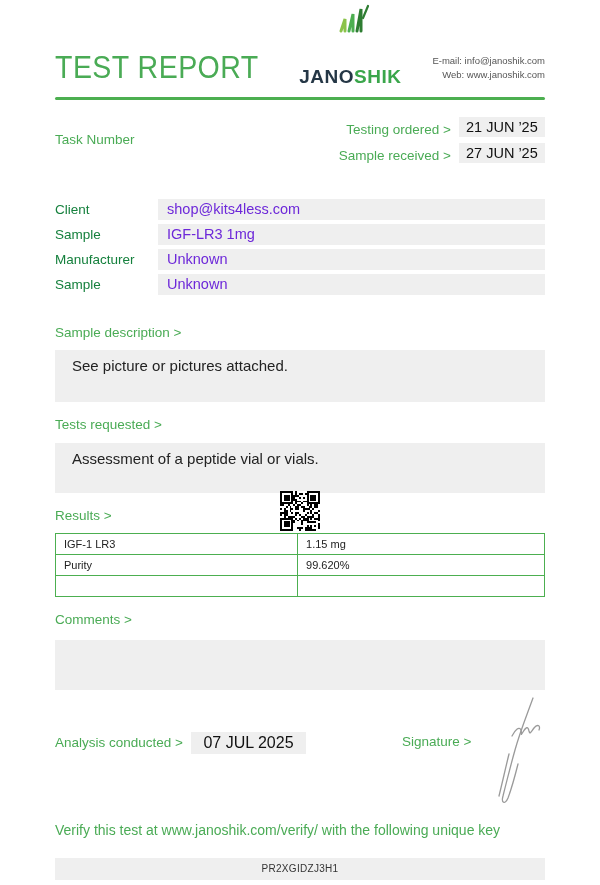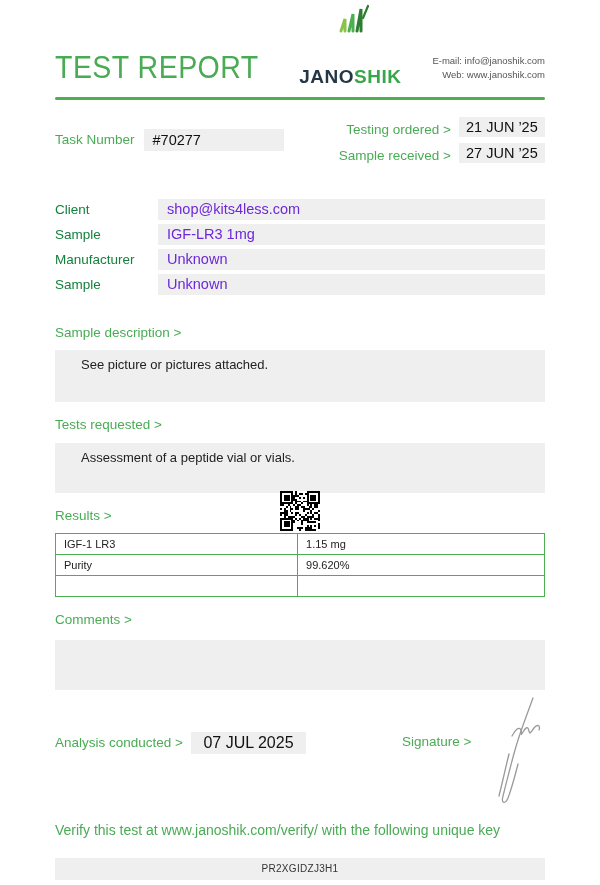--- a/index.html
+++ b/index.html
@@ -27,21 +27,21 @@
   .date-box { background:#efefef; width:86px; padding:2px 7px; font-size:14.5px; color:#111; margin-left:8px; white-space:nowrap; }
 
   
   .info-rows { margin-top:36px; display:flex; flex-direction:column; gap:4px; }
   .info-row { display:flex; align-items:stretch; }
   .info-label { width:103px; font-size:13.5px; color:#15803d; display:flex; align-items:center; }
   .info-value { flex:1; background:#efefef; font-size:14.5px; color:#6d28d9; padding:2px 9px; height:21px; display:flex; align-items:center; }
 
   
   .section-heading { color:#4aab55; font-size:13.5px; margin-top:30px; }
-  .grey-box { background:#efefef; margin-top:10px; padding:7px 26px; font-size:13px; color:#222; }
+  .grey-box { background:#efefef; margin-top:10px; padding:7px 17px; font-size:15px; color:#222; }
   .box-desc { height:52px; }
   .box-tests { height:50px; margin-top:11px; }
   .box-comments { height:50px; margin-top:13px; }
 
   
   .results-section { position:relative; }
   .results-heading { margin-top:15px; }
   .qr { position:absolute; top:-17px; left:50%; transform:translateX(-50%); width:40px; height:40px; background:#fff; }
   .results-table { width:100%; border-collapse:collapse; margin-top:10px; }
   .results-table td { border:1px solid #4caf50; height:21px; font-size:11px; color:#222; padding:0 8px; }
@@ -79,21 +79,20 @@
     <div class="contact">
       <div><span>E-mail:</span> <span>info@janoshik.com</span></div>
       <div><span>Web:</span> <span>www.janoshik.com</span></div>
     </div>
   </div>
   <div class="divider"></div>
 
   <div class="task-row">
     <div class="task-left">
       <span class="green-label">Task Number</span>
-      <span class="task-num-box">#70277</span>
     </div>
     <div class="task-right">
       <div class="tr-line">
         <span class="green-label">Testing ordered  &gt;</span>
         <span class="date-box">21 JUN ’25</span>
       </div>
       <div class="tr-line">
         <span class="green-label">Sample received &gt;</span>
         <span class="date-box">27 JUN ’25</span>
       </div>

